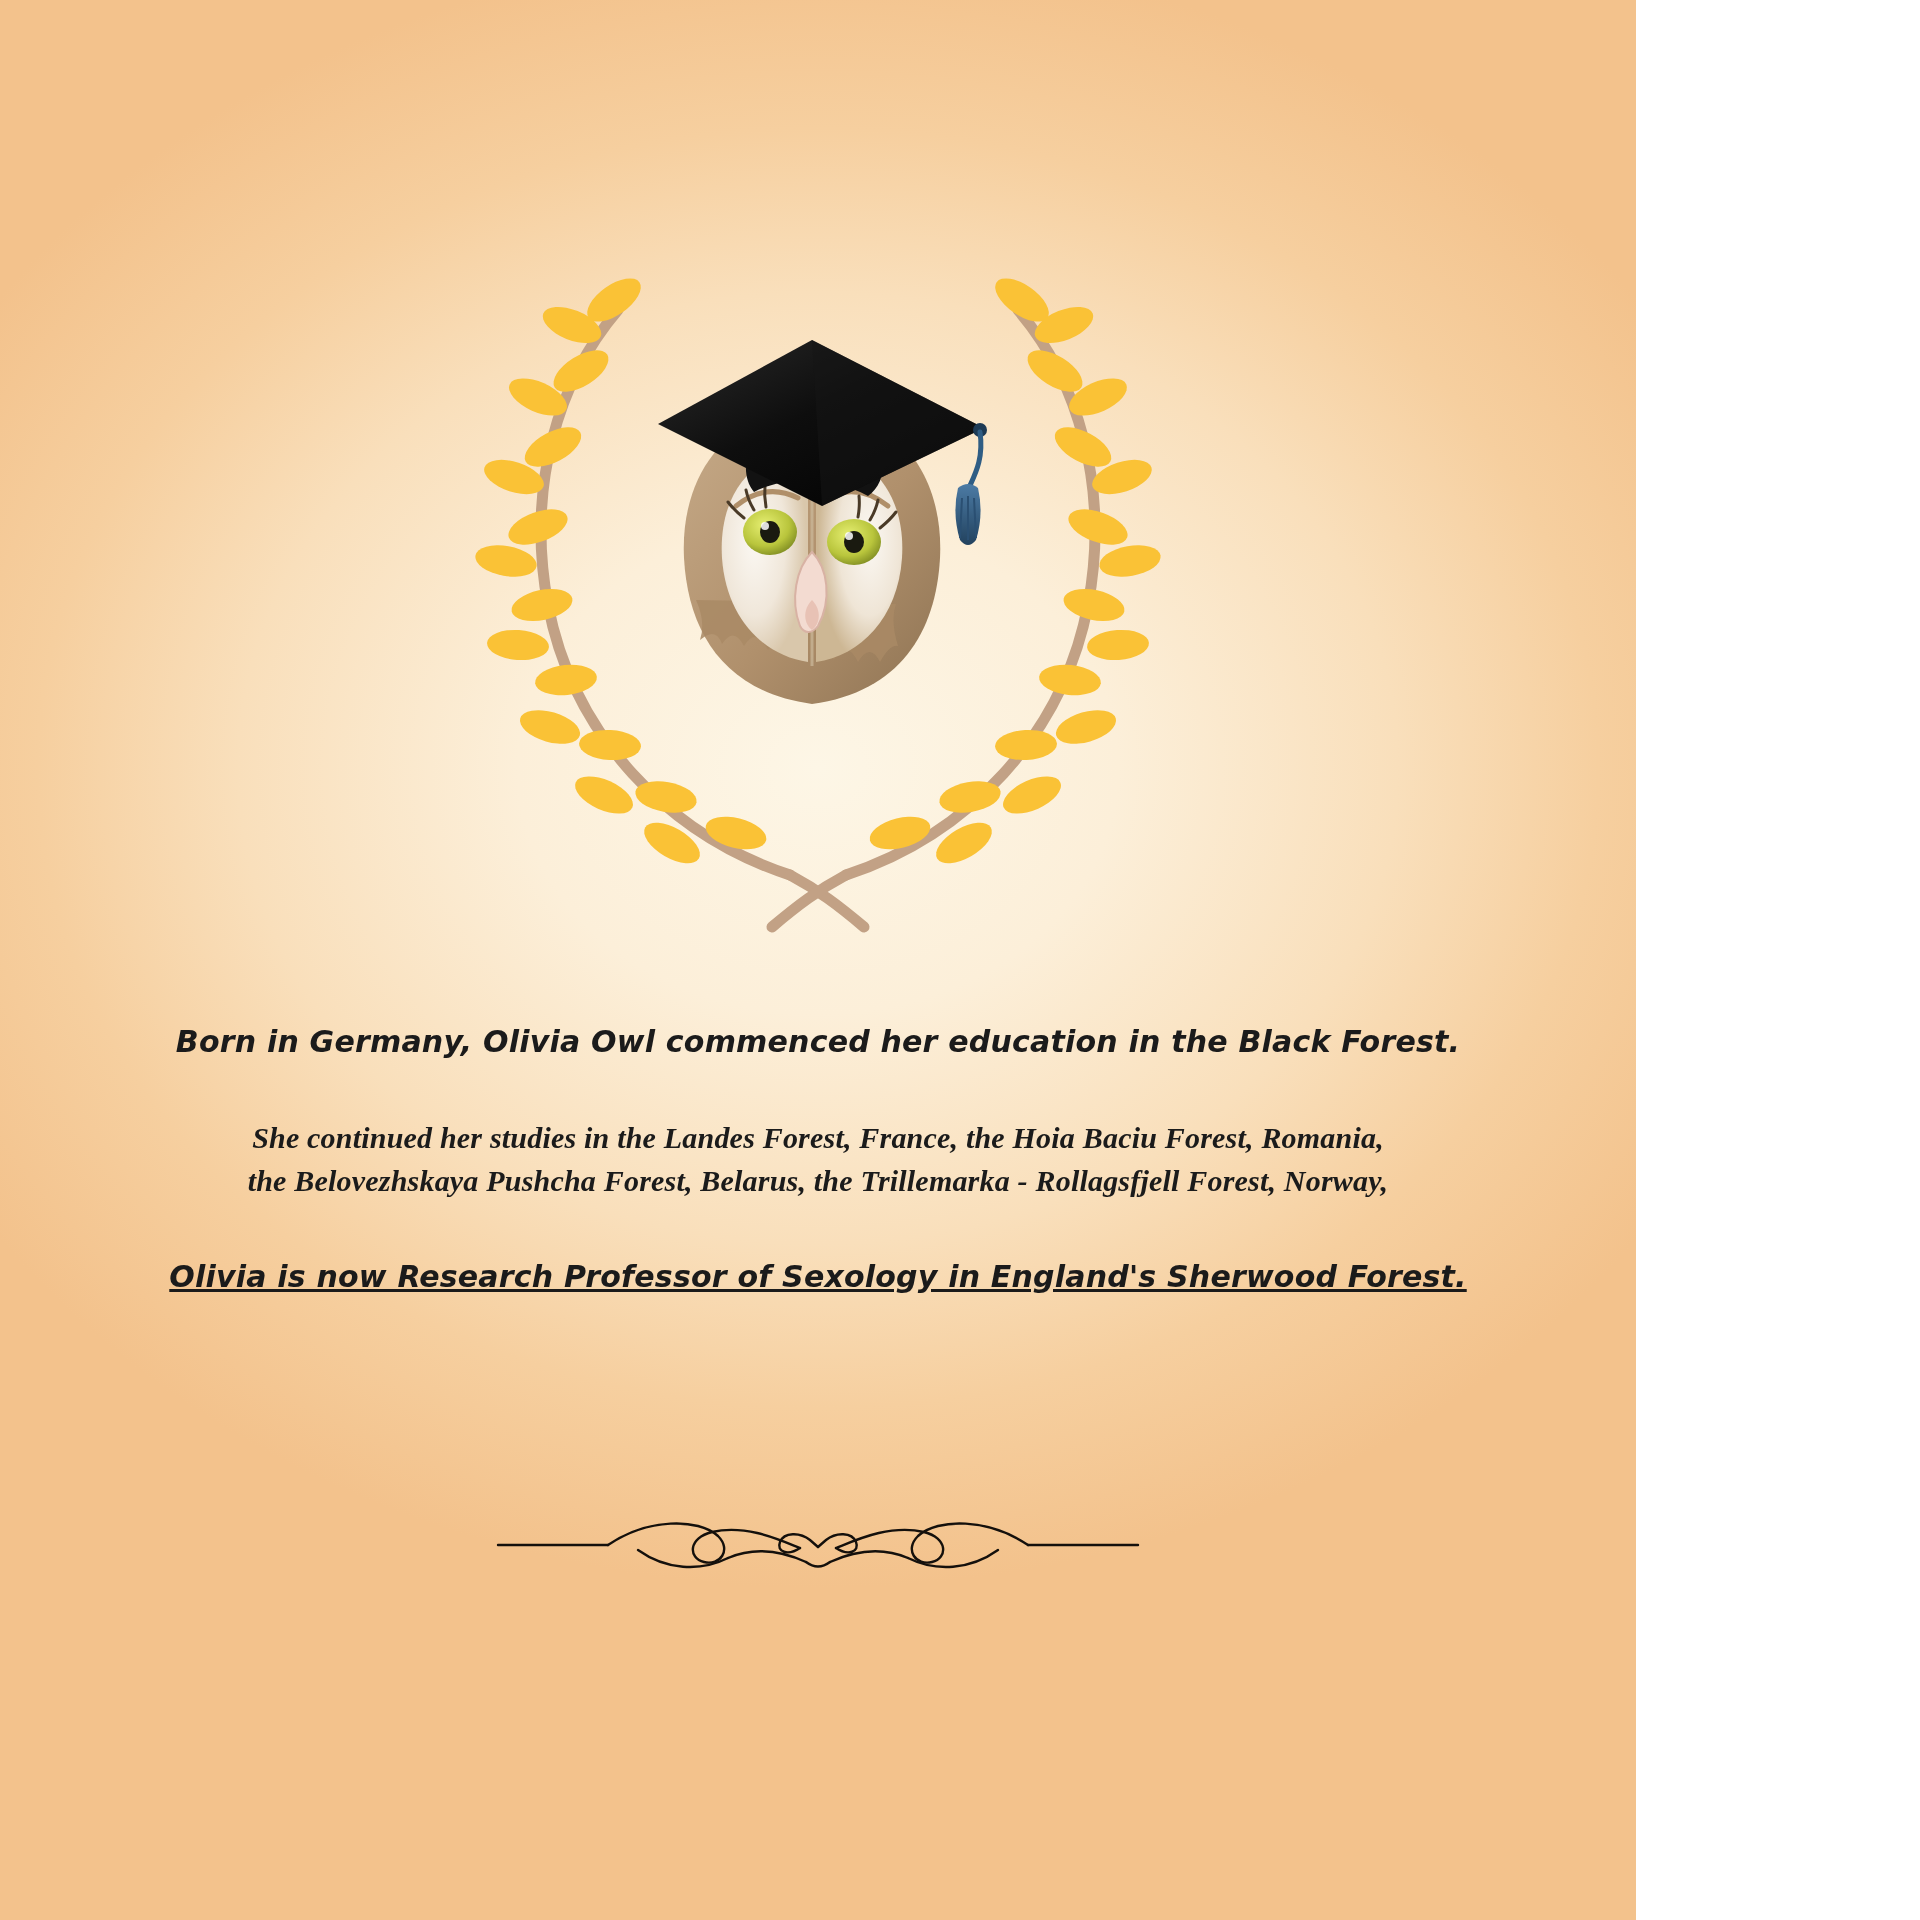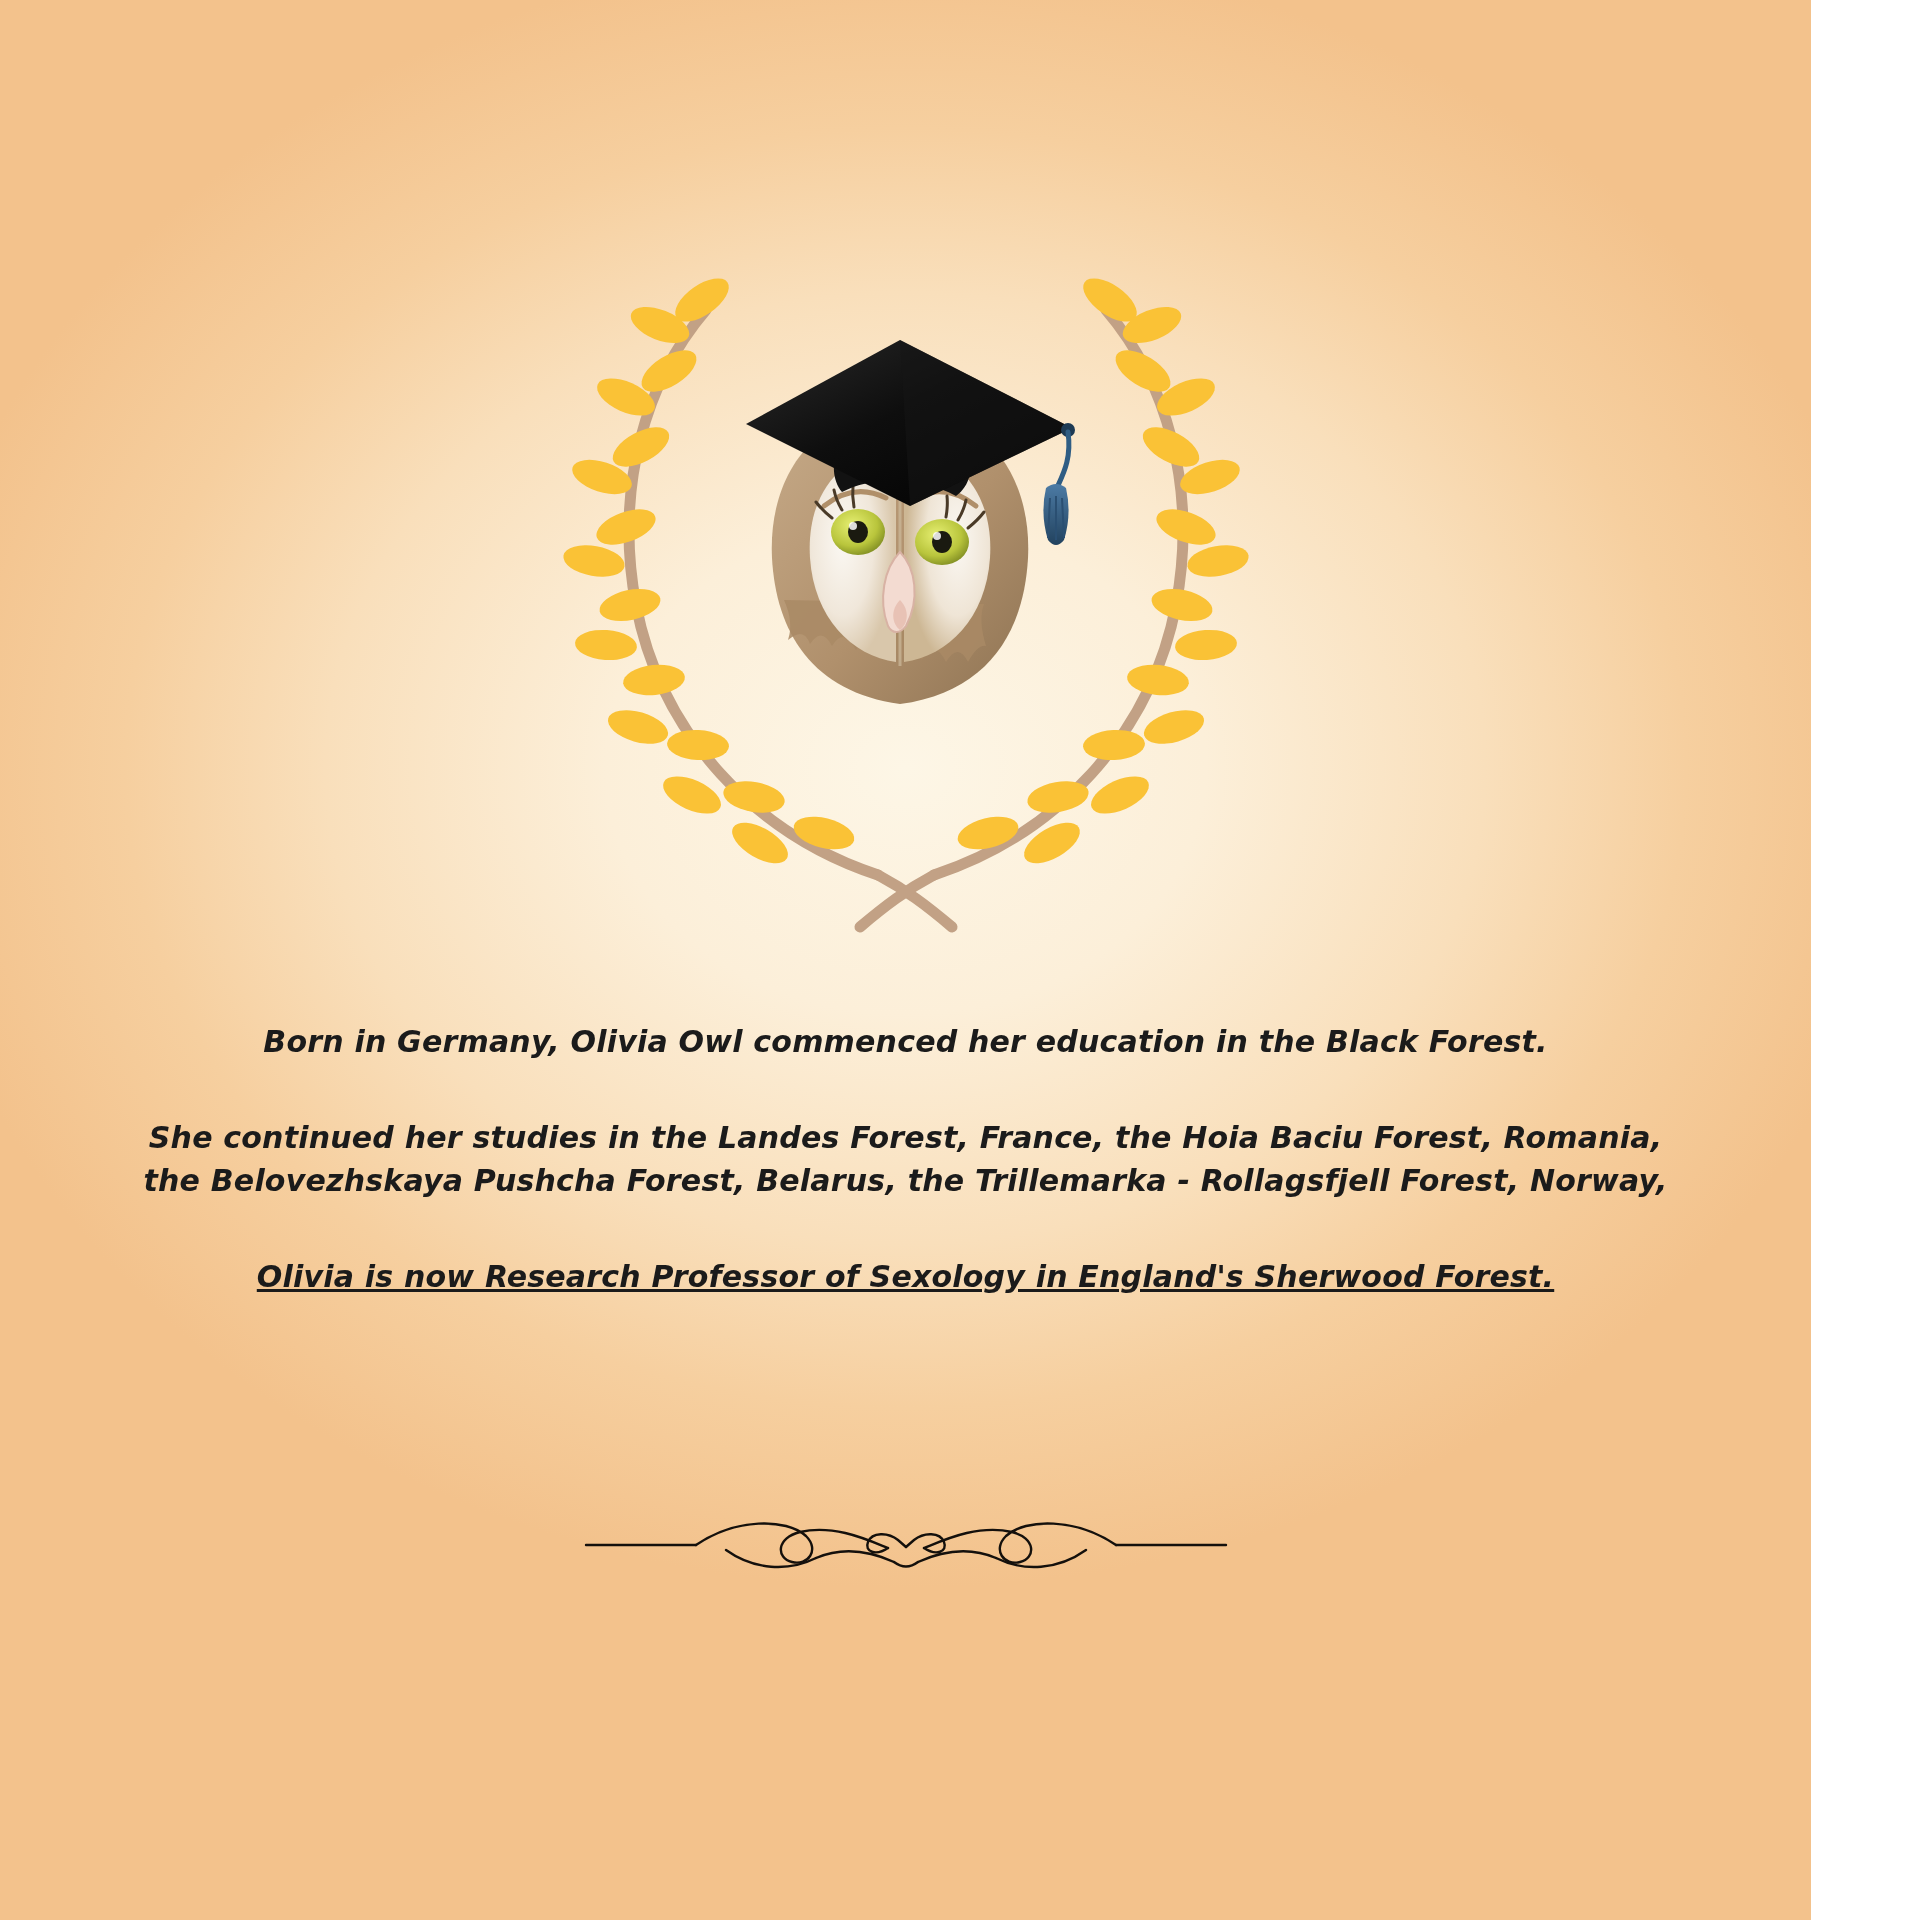--- a/index.html
+++ b/index.html
@@ -7,21 +7,21 @@
     padding: 0;
   }
   body {
     width: 1920px;
     height: 1920px;
     overflow: hidden;
     font-family: "DejaVu Sans", sans-serif;
   }
   .page {
     position: relative;
-    width: 1811px;
+    width: 1636px;
     height: 1920px;
     background:
       radial-gradient(ellipse 1000px 820px at 50% 40%, #fdf6e6 0%, #fcefd9 30%, #f9dfbb 58%, #f6cf9f 78%, #f3c28c 100%);
   }
   
   .emblem {
     position: absolute;
     left: 50%;
     top: 175px;
     transform: translateX(-50%);
@@ -54,21 +54,21 @@
   }
   .bio p {
     margin: 0;
     font-weight: bold;
     font-style: italic;
     font-size: 30px;
     line-height: 1.45;
     letter-spacing: 0.2px;
   }
   .bio p.para-1 { margin-bottom: 52px; }
-  .bio p.para-2 { margin-bottom: 52px; }
+  .bio p.para-2 { margin-bottom: 52px; font-family: Liberation Serif, serif; }
   .bio p.para-3 { margin-bottom: 0; text-decoration: underline; }
 
   
   .flourish {
     position: absolute;
     left: 50%;
     top: 1500px;
     transform: translateX(-50%);
     width: 660px;
     height: 90px;

